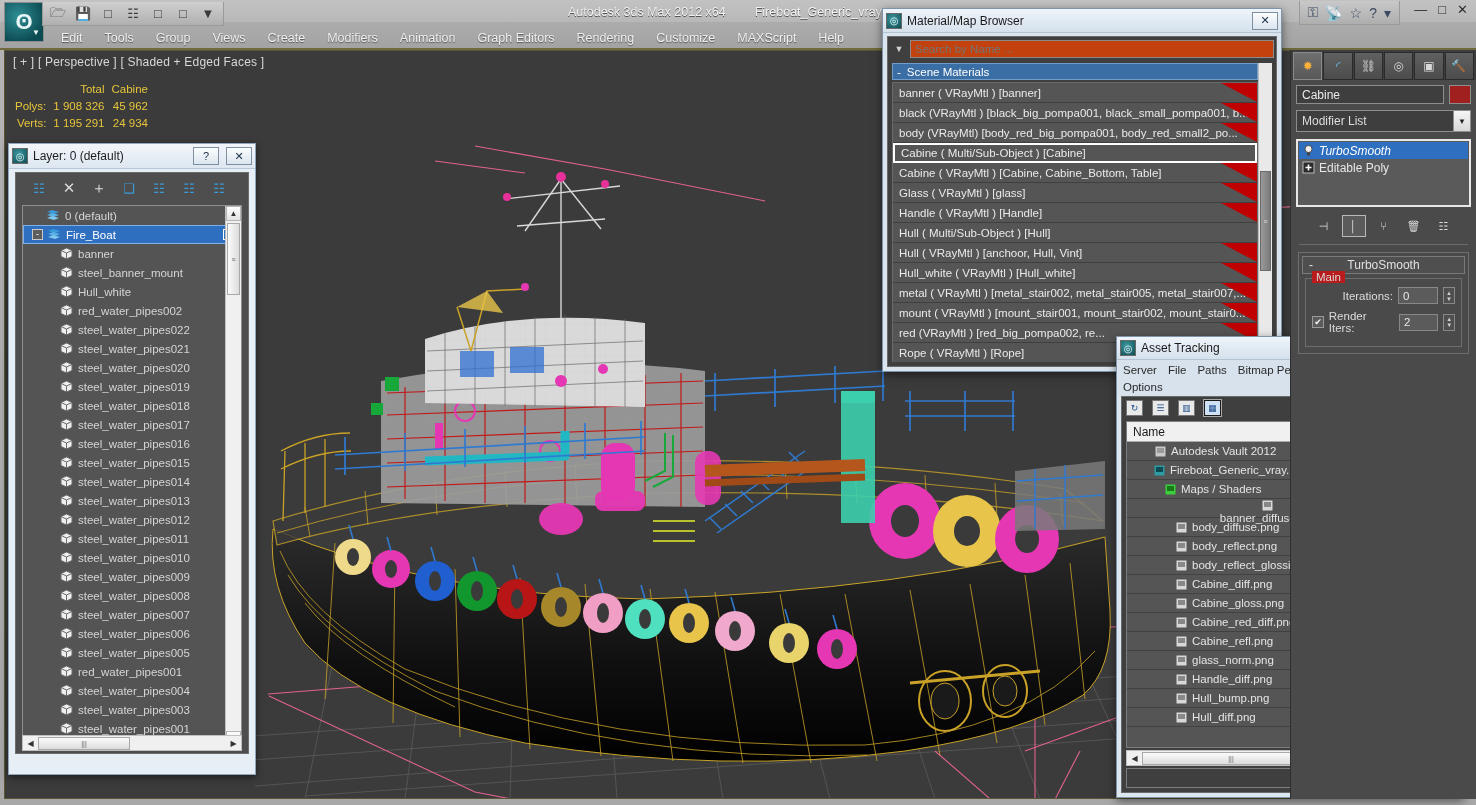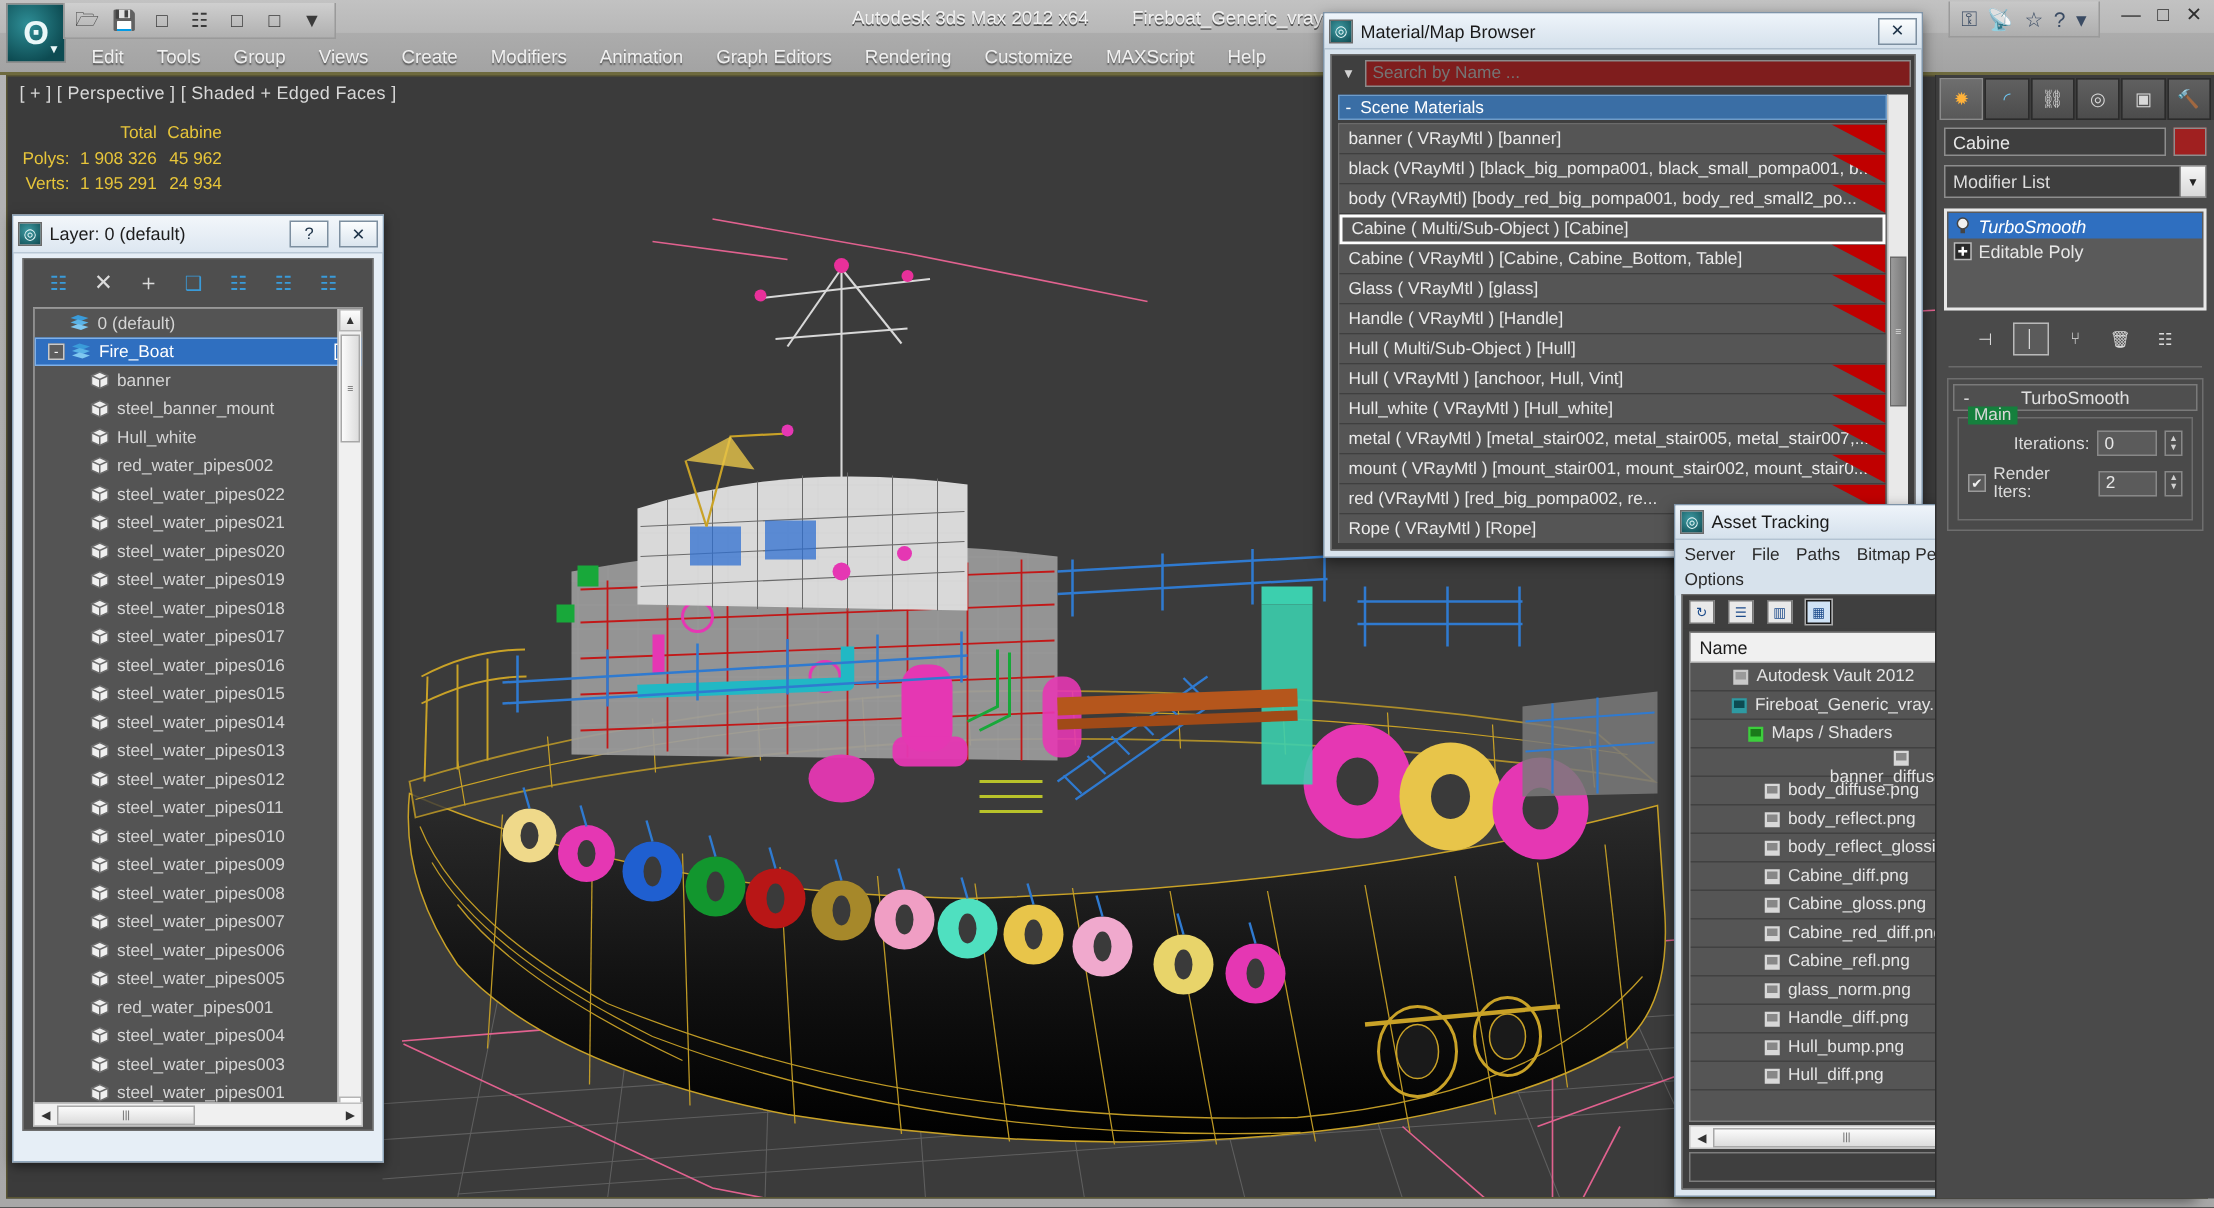--- a/index.html
+++ b/index.html
@@ -199,21 +199,21 @@
   .mb-title .t { font-size: 12px; color: #1a1a1a; flex: 1; }
   .mb-body {
     position: absolute; left: 4px; top: 27px; right: 4px; bottom: 4px;
     background: #3f3f3f; border: 1px solid #6a6a6a;
   }
   .mb-search {
     height: 21px; display: flex; align-items: center; gap: 2px; padding: 2px 2px 0 2px;
   }
   .mb-search .tri { width: 18px; text-align: center; color: #d2d2d2; font-size: 9px; }
   .mb-search input {
-    flex: 1; height: 18px; background: #7f1d1d; border: 1px solid #8a8a8a;
+    flex: 1; height: 18px; background: #c2410c; border: 1px solid #8a8a8a;
     color: #e6e6e6; font-size: 11.5px; padding: 0 4px; outline: none;
     font-family: "Liberation Sans", sans-serif;
   }
   .mb-listwrap {
     position: absolute; left: 4px; top: 26px; right: 4px; bottom: 4px;
     background: #3f3f3f; display: flex;
   }
   .mb-list { flex: 1; overflow: hidden; }
   .mb-group {
     height: 17px; background: #3a6ea5; border: 1px solid #6f9cc9;
@@ -377,21 +377,21 @@
     height: 18px; background: #4f4f4f; border: 1px solid #7a7a7a; margin: 3px;
     display: flex; align-items: center; justify-content: center;
     color: #e0e0e0; font-size: 12px; position: relative;
   }
   .rollout-hd .minus { position: absolute; left: 6px; }
   .group {
     margin: 4px 6px 6px 6px; border: 1px solid #6d6d6d; padding: 8px 6px 6px 6px;
     position: relative;
   }
   .group .glabel {
-    position: absolute; top: -8px; left: 6px; background: #15803d; padding: 0 4px;
+    position: absolute; top: -8px; left: 6px; background: #b91c1c; padding: 0 4px;
     color: #d8d8d8; font-size: 11.5px;
   }
   .frow { display: flex; align-items: center; margin-bottom: 6px; gap: 5px; }
   .frow .flabel { color: #dcdcdc; font-size: 11.5px; margin-left: auto; }
   .frow .fval {
     width: 40px; height: 17px; background: #5b5b5b; border: 1px solid #888;
     color: #e8e8e8; font-size: 11.5px; display: flex; align-items: center; padding-left: 4px;
   }
   .spin {
     width: 12px; height: 17px; border: 1px solid #888; background: #4f4f4f;

